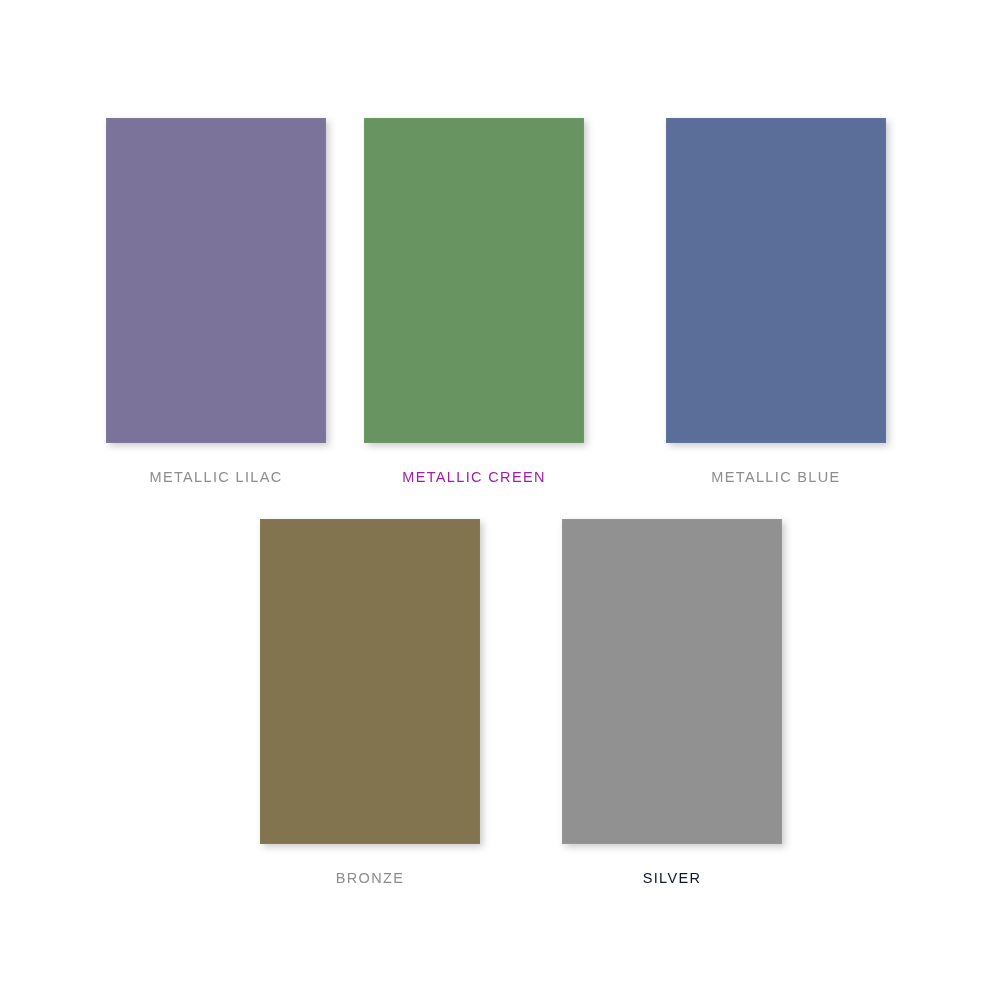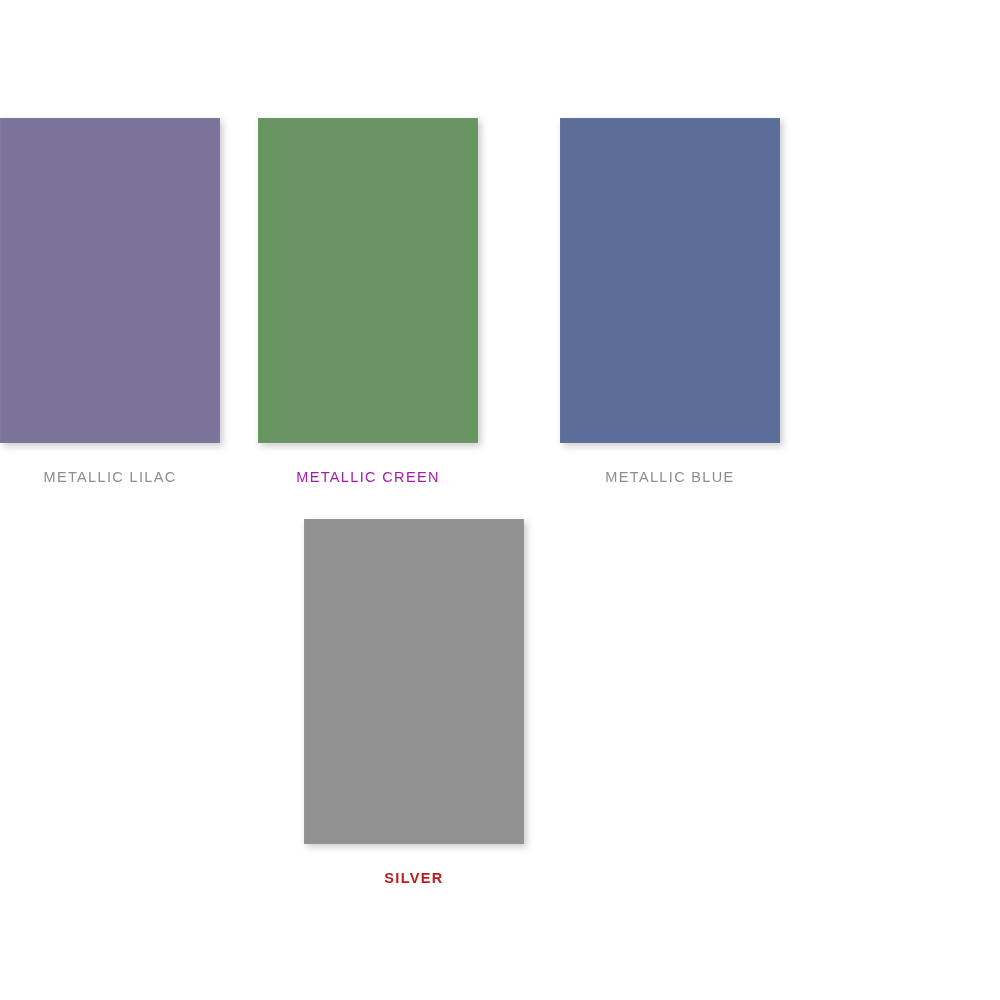--- a/index.html
+++ b/index.html
@@ -27,21 +27,21 @@
   .swatch-row {
     position: absolute;
     left: 0;
     width: 1000px;
     display: flex;
     flex-direction: row;
   }
 
   #swatch-row-primary {
     top: 118px;
-    justify-content: flex-start;
+    justify-content: center;
     padding-left: 0px;
   }
 
   #swatch-row-secondary {
     top: 519px;
     justify-content: flex-start;
     padding-left: 260px;
   }
 
   .swatch-cell {
@@ -105,21 +105,25 @@
 
     <div class="swatch-cell">
       <div class="swatch-chip" style="background-color: rgb(91, 110, 153);"></div>
       <div class="swatch-label" style="color: rgb(141, 141, 141);">METALLIC BLUE</div>
     </div>
 
   </div>
 
   <div class="swatch-row" id="swatch-row-secondary">
 
+    <div class="swatch-cell">
+      <div class="swatch-chip" style="background-color: rgb(129, 116, 78);"></div>
+      <div class="swatch-label" style="color: rgb(141, 141, 141);">BRONZE</div>
+    </div>
 
     <div class="swatch-cell">
       <div class="swatch-chip" style="background-color: rgb(145, 145, 145);"></div>
-      <div class="swatch-label" style="color: #b91c1c; font-weight: bold;">SILVER</div>
+      <div class="swatch-label" style="color: #0f172a;">SILVER</div>
     </div>
 
   </div>
 
 </div>
 
 </body></html>

